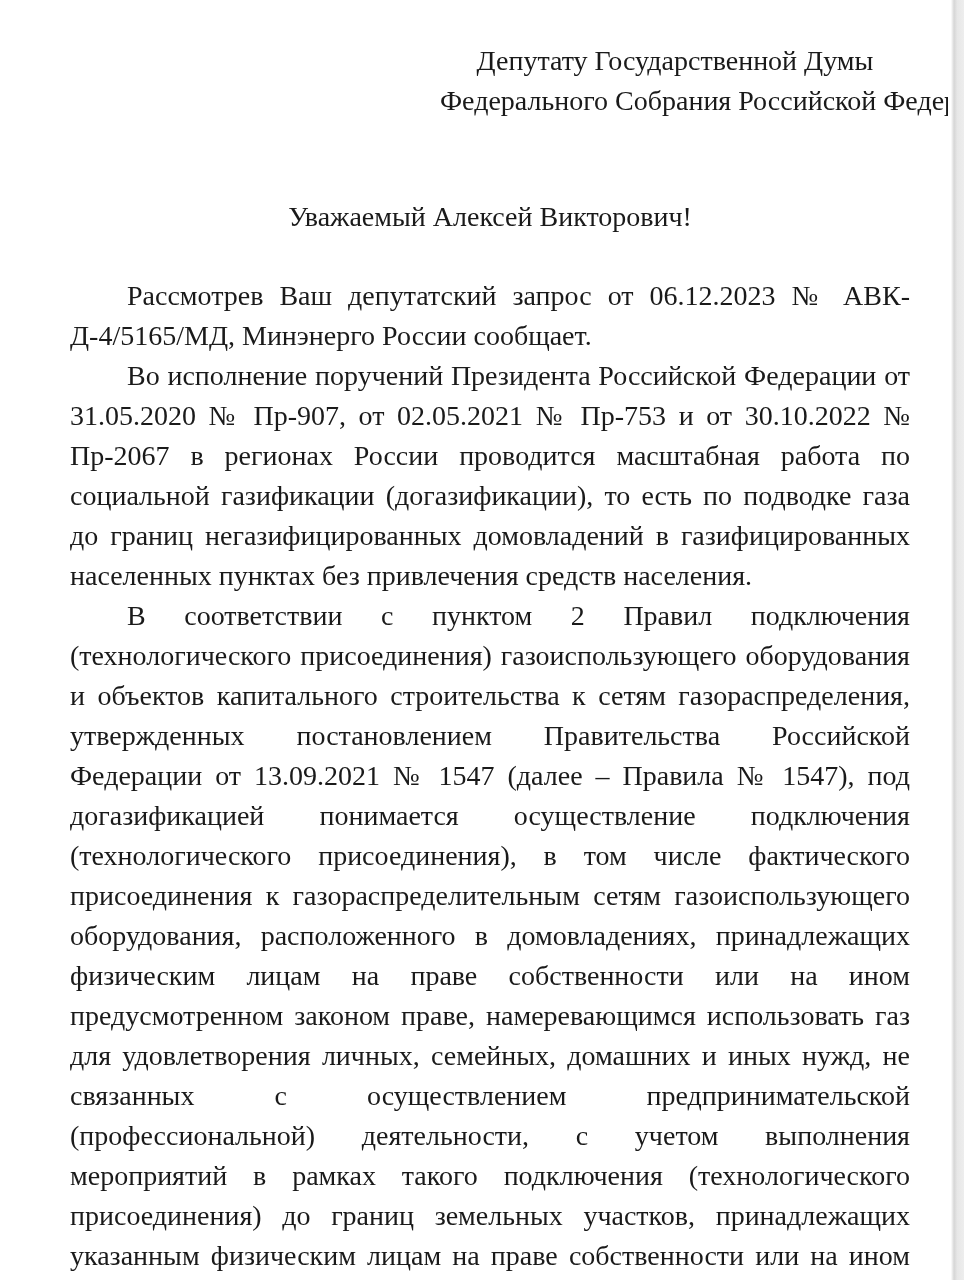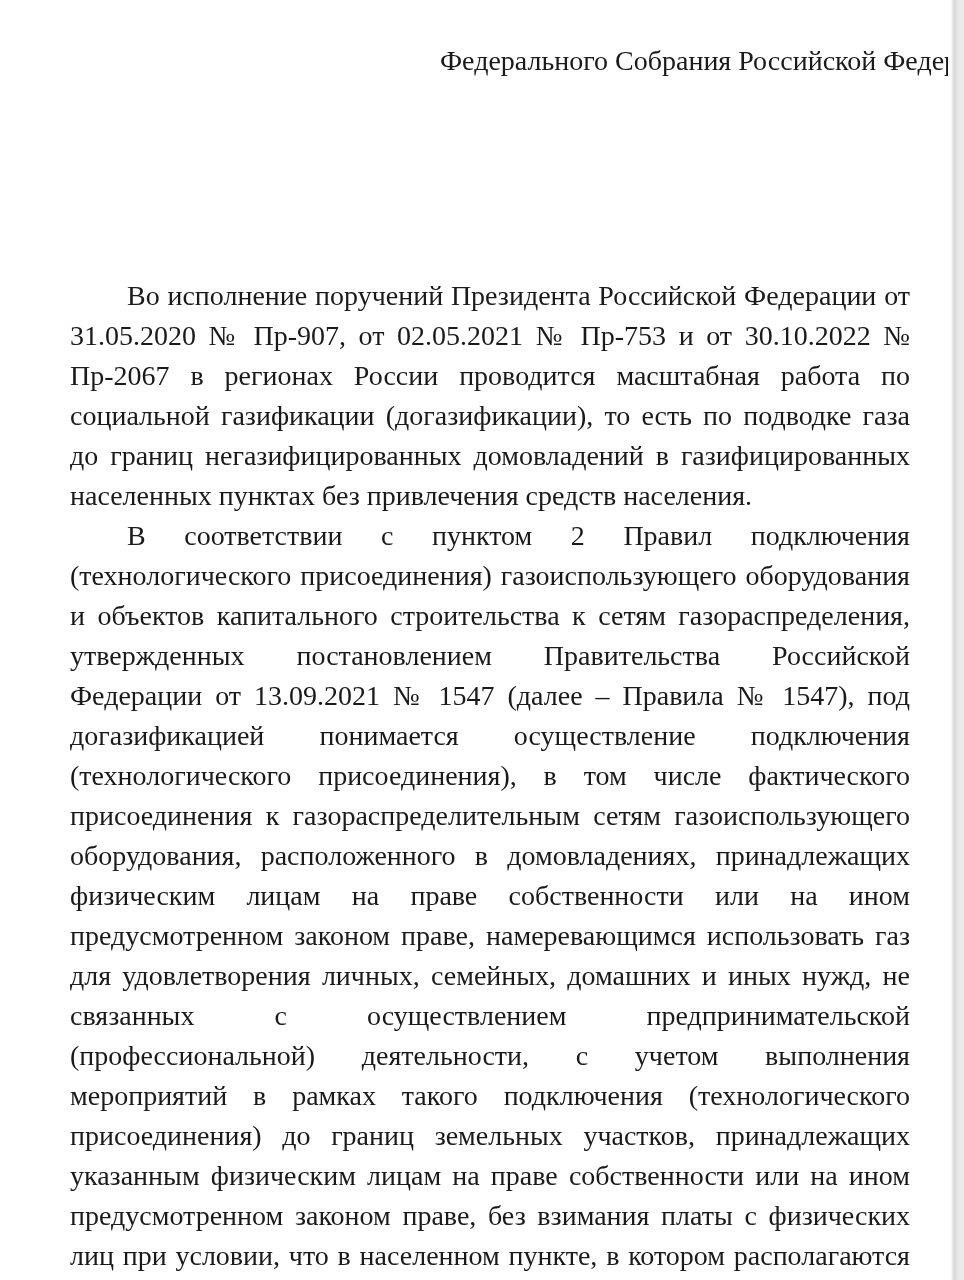--- a/index.html
+++ b/index.html
@@ -73,24 +73,27 @@
     padding: 0;
     text-indent: 57px;
   }
 </style>
 </head>
 <body>
 
 <div class="page">
 
   <div class="addressee">
+    <span class="line">Депутату Государственной Думы</span>
     <span class="line">Федерального Собрания Российской Федерации</span>
   </div>
 
+  <div class="salutation">Уважаемый Алексей Викторович!</div>
 
   <div class="body-text">
+    <p>Рассмотрев Ваш депутатский запрос от 06.12.2023 № АВК-Д-4/5165/МД, Минэнерго России сообщает.</p>
     <p>Во исполнение поручений Президента Российской Федерации от 31.05.2020 № Пр-907, от 02.05.2021 № Пр-753 и от 30.10.2022 № Пр-2067 в регионах России проводится масштабная работа по социальной газификации (догазификации), то есть по подводке газа до границ негазифицированных домовладений в газифицированных населенных пунктах без привлечения средств населения.</p>
     <p>В соответствии с пунктом 2 Правил подключения (технологического присоединения) газоиспользующего оборудования и объектов капитального строительства к сетям газораспределения, утвержденных постановлением Правительства Российской Федерации от 13.09.2021 № 1547 (далее – Правила № 1547), под догазификацией понимается осуществление подключения (технологического присоединения), в том числе фактического присоединения к газораспределительным сетям газоиспользующего оборудования, расположенного в домовладениях, принадлежащих физическим лицам на праве собственности или на ином предусмотренном законом праве, намеревающимся использовать газ для удовлетворения личных, семейных, домашних и иных нужд, не связанных с осуществлением предпринимательской (профессиональной) деятельности, с учетом выполнения мероприятий в рамках такого подключения (технологического присоединения) до границ земельных участков, принадлежащих указанным физическим лицам на праве собственности или на ином предусмотренном законом праве, без взимания платы с физических лиц при условии, что в населенном пункте, в котором располагаются домовладения физических лиц, проложены газораспределительные сети и осуществляется транспортировка газа.</p>
   </div>
 
   <div class="edge-strip"></div>
 
 </div>
 
 </body></html>

